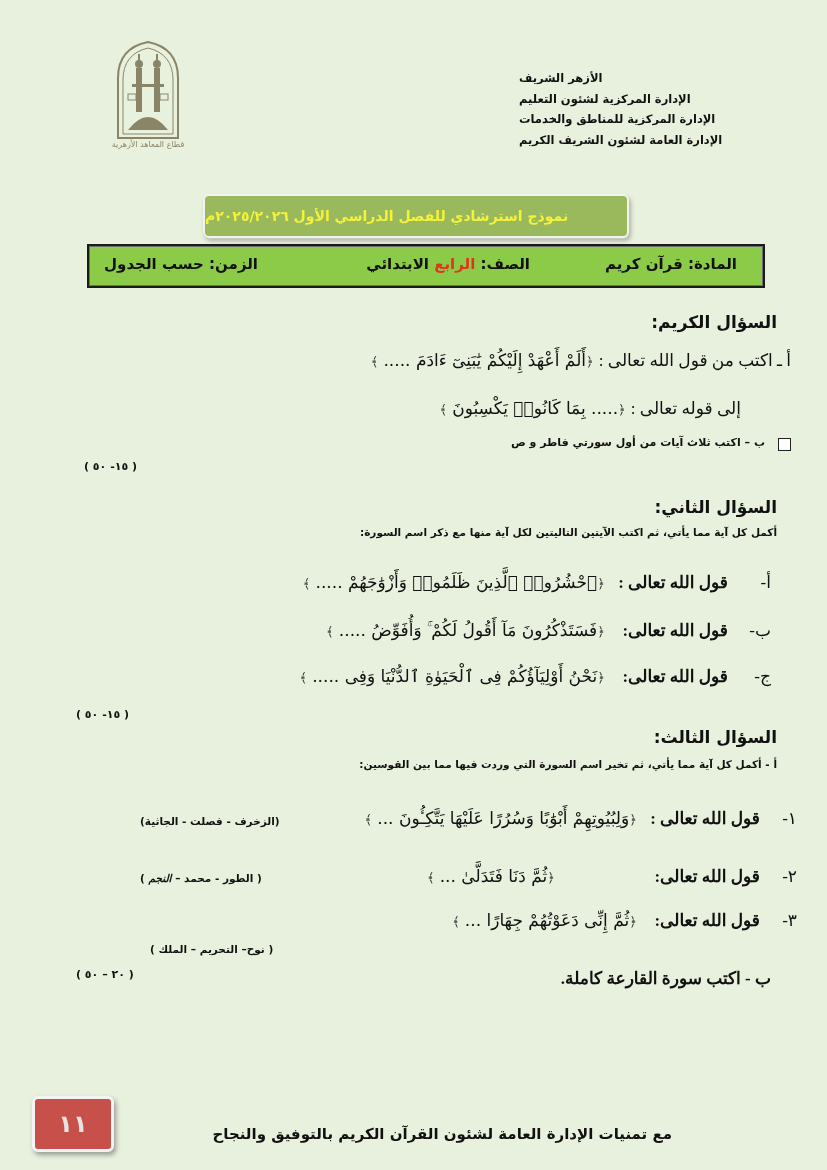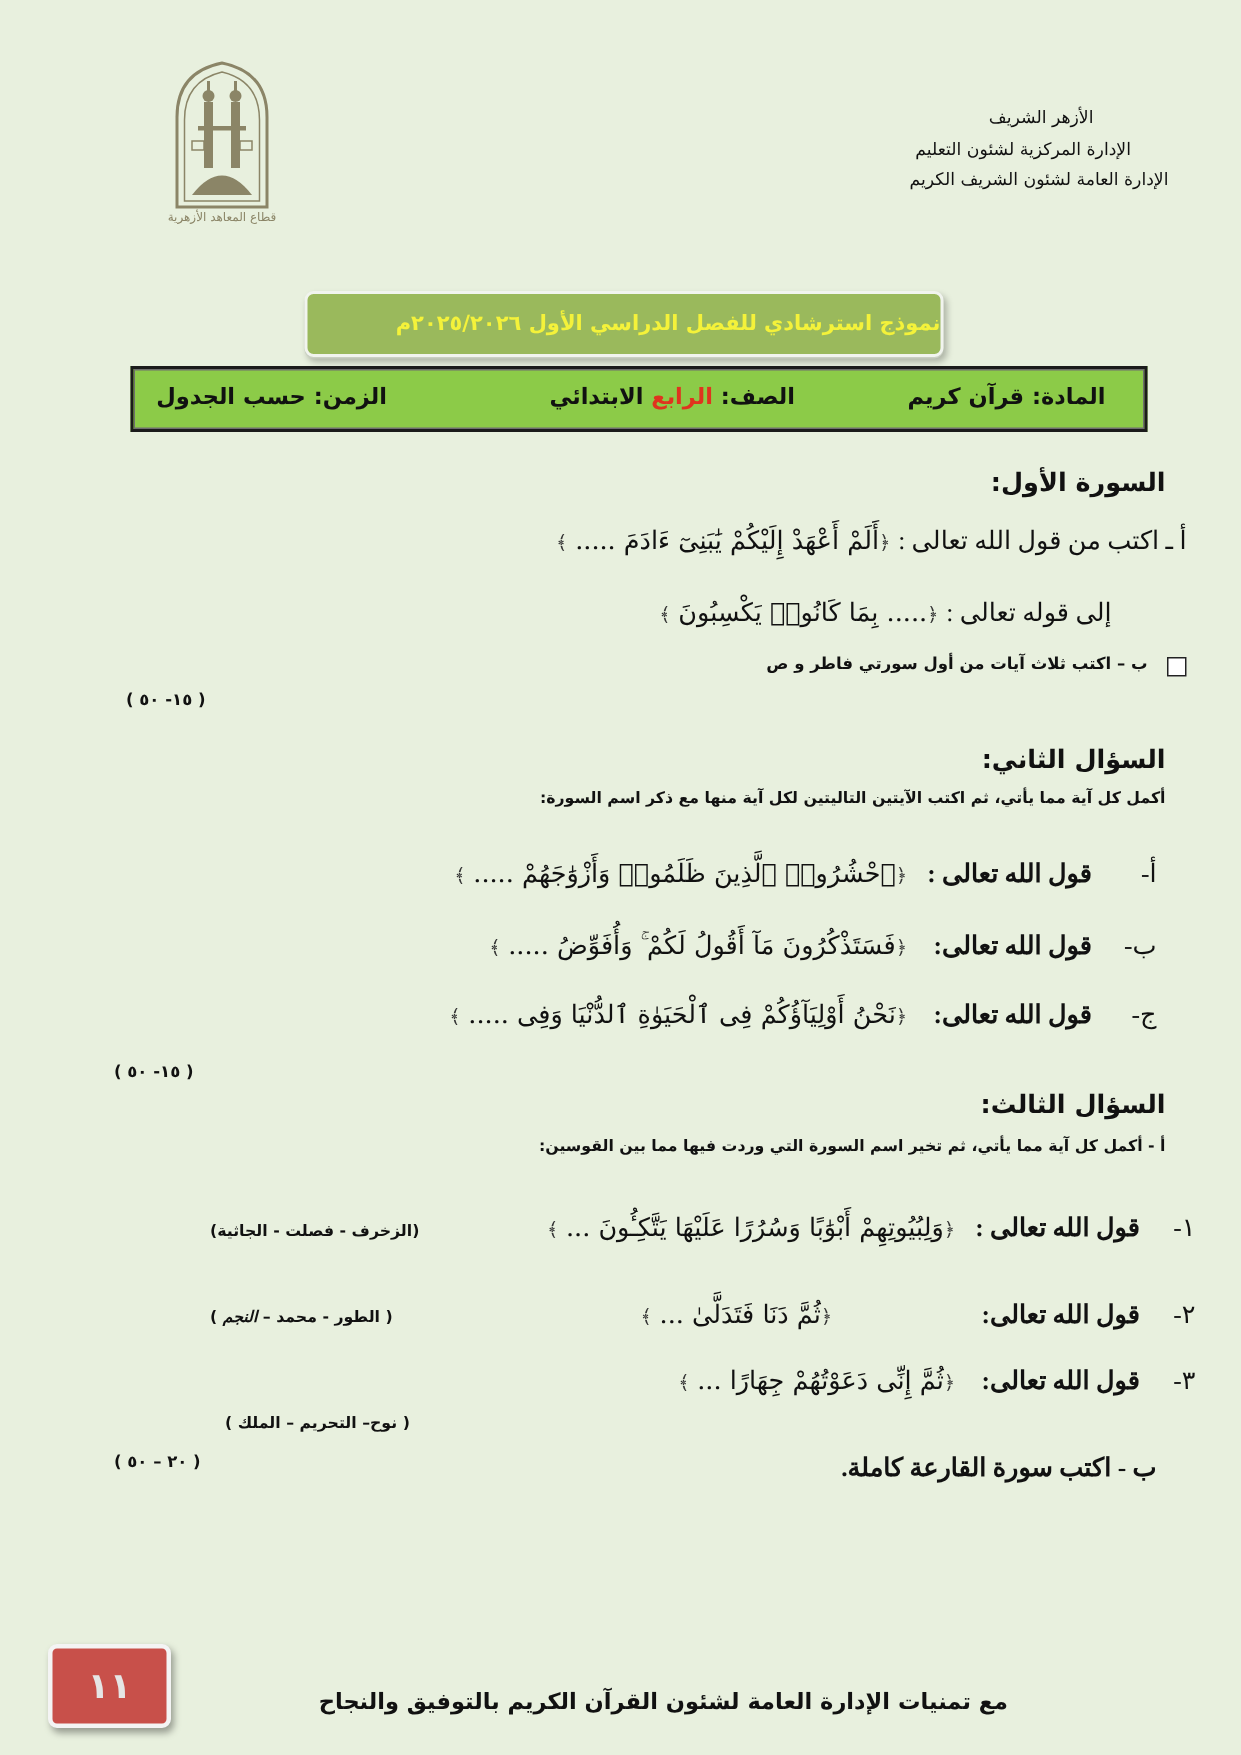--- a/index.html
+++ b/index.html
@@ -6,42 +6,42 @@
   body {
     width: 827px; height: 1170px; position: relative; overflow: hidden;
     background: #e8f0de;
     font-family: "DejaVu Sans", sans-serif;
     color: #111;
   }
   .abs { position: absolute; }
 
   
   .org {
-    right: 48px; top: 68px; width: 260px; text-align: right; direction: rtl;
-    font-family: "DejaVu Sans", sans-serif; font-weight: normal; font-size: 11.5px; line-height: 20.5px;
+    right: 48px; top: 68px; width: 260px; text-align: left; direction: rtl;
+    font-family: "DejaVu Sans", sans-serif; font-weight: bold; font-size: 11.5px; line-height: 20.5px;
   }
   .org div { white-space: nowrap; }
   .org .l0 { padding-right: 50px; }
   .org .l1 { padding-right: 32px; }
   .org .l2 { padding-right: 25px; }
 
   
   .logo { left: 106px; top: 38px; width: 84px; height: 122px; }
   .logo-caption {
     left: 100px; top: 140px; width: 96px; text-align: center; direction: rtl;
     font-size: 8px; color: #8b8567; white-space: nowrap;
   }
 
   
   .banner {
     left: 203px; top: 194px; width: 422px; height: 40px;
     background: #9ab95c; border-radius: 6px;
     box-shadow: 0 1px 0 #c9cfc2, 2px 3px 4px rgba(0,0,0,0.25);
     border: 2px solid #f1f4ee;
-    display: flex; align-items: center; justify-content: flex-end;
+    display: flex; align-items: center; justify-content: flex-start;
   }
   .banner span {
     color: #f4f23a; font-weight: bold; font-size: 14px; direction: rtl;
   }
 
   
   .infobar {
     left: 87px; top: 244px; width: 674px; height: 40px;
     background: #8ccb48; border: 2px solid #1b1b1b;
     box-shadow: 0 0 0 1px #6e6e6e inset;
@@ -91,20 +91,21 @@
     left: 222px; top: 1125px; width: 450px; text-align: right; direction: rtl;
     font-weight: bold; font-size: 15px; white-space: nowrap;
   }
 </style>
 </head>
 <body>
 
 <div class="abs org">
   <div class="l0">الأزهر الشريف</div>
   <div class="l2">الإدارة المركزية لشئون التعليم</div>
+  <div>الإدارة المركزية للمناطق والخدمات</div>
   <div>الإدارة العامة لشئون الشريف الكريم</div>
 </div>
 
 <div class="abs logo">
   <svg width="84" height="104" viewBox="0 0 84 104">
     <g fill="none" stroke="#8b8567" stroke-width="2">
       <path d="M12 100 L12 40 Q12 10 42 4 Q72 10 72 40 L72 100 Z"></path>
       <path d="M17 96 L17 42 Q17 16 42 10 Q67 16 67 42 L67 96 Z" stroke-width="1"></path>
     </g>
     <g fill="#8b8567">
@@ -136,21 +137,21 @@
     <span>الصف:</span>
     <span class="red">الرابع</span>
     <span>الابتدائي</span>
   </div>
   <div class="cell time">
     <span>الزمن:</span>
     <span>حسب الجدول</span>
   </div>
 </div>
 
-<div class="abs qhead" style="right:50px; top:312px;">السورة الأول:</div>
+<div class="abs qhead" style="right:50px; top:312px;">السؤال الكريم:</div>
 
 <div class="abs" style="right:36px; top:350px; direction:rtl; white-space:nowrap;">
   <span class="label-sm">أ ـ اكتب من  قول الله تعالى :</span>
   <span class="orn">﴿</span><span class="quran">أَلَمْ أَعْهَدْ إِلَيْكُمْ يَٰبَنِىٓ ءَادَمَ .....</span>
   <span class="orn">﴾</span>
 </div>
 
 <div class="abs" style="right:86px; top:398px; direction:rtl; white-space:nowrap;text-align:right;">
   <span class="label-sm">إلى  قوله تعالى :</span>
   <span class="orn">﴿</span><span class="quran">..... بِمَا كَانُوا۟ يَكْسِبُونَ</span>

